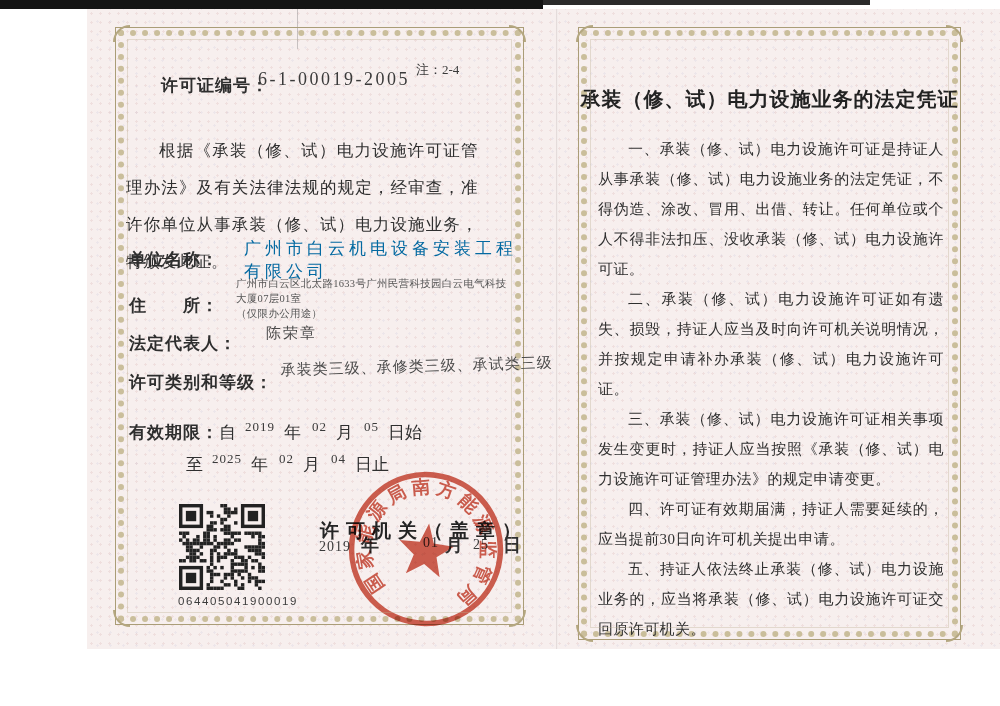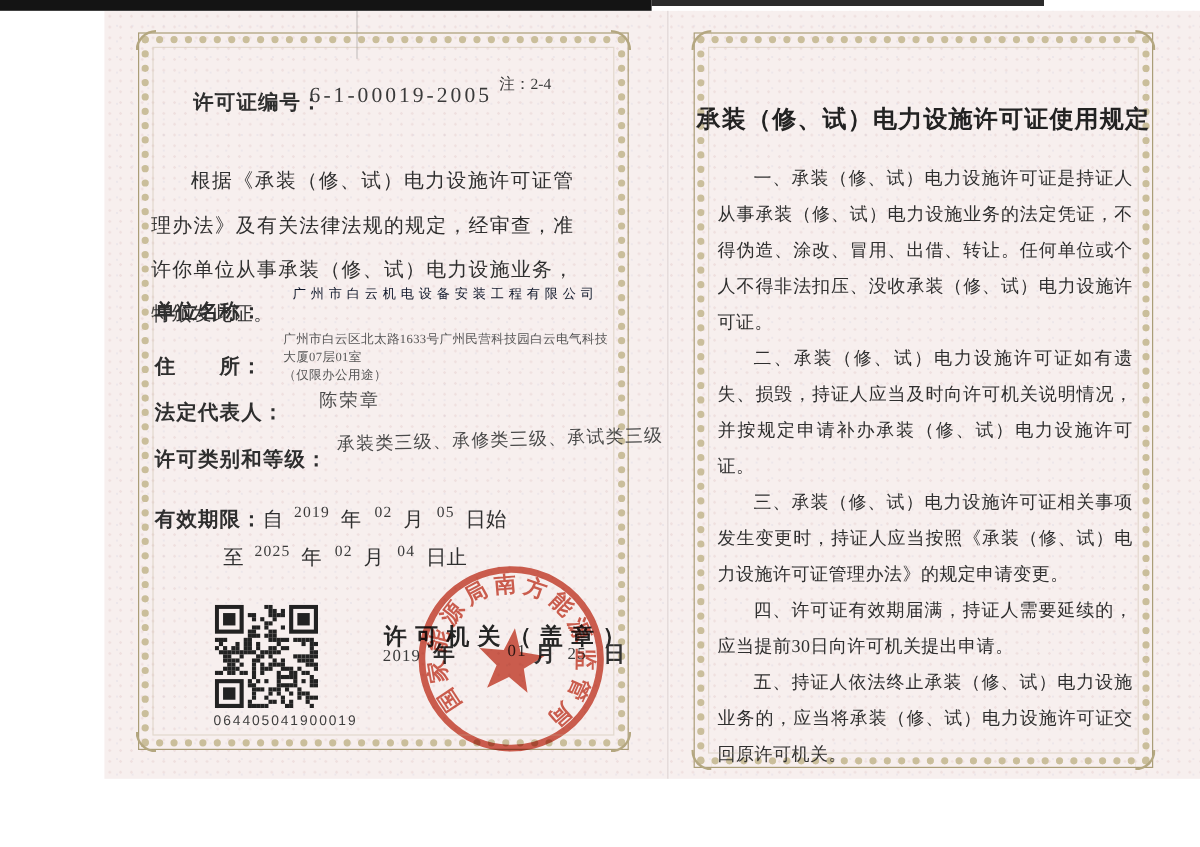--- a/index.html
+++ b/index.html
@@ -38,21 +38,21 @@
 
   
   .lbl { font-weight:bold; color:#2e2e2e; letter-spacing:1px; font-size:17px;text-align:center; }
   .abs { position:absolute; }
   .license-label { left:45px; top:46px; }
   .license-number { left:142px; top:41px; font-size:18px; letter-spacing:2.5px; color:#3a3a3a; }
   .license-note { left:300px; top:33px; font-size:13px; color:#3a3a3a; }
   .intro { left:10px; top:104px; width:352px; font-size:16.5px; line-height:37px;
            text-indent:2em; letter-spacing:.5px; color:#2f2f2f; text-align:justify; }
   .f-unit-label { left:13px; top:220px; }
-  .f-unit-value { left:128px; top:209px; font-size:11px; letter-spacing:4px; color:#0f172a; }
+  .f-unit-value { left:128px; top:209px; font-size:17px; letter-spacing:4px; color:#0369a1; }
   .f-addr-label { left:13px; top:266px;font-family:Liberation Mono, monospace; }
   .f-addr-value { left:120px; top:248px; width:278px; font-size:10.5px; line-height:15px; color:#555; letter-spacing:.3px; }
   .f-rep-label  { left:13px; top:304px; }
   .f-rep-value  { left:150px; top:296px; font-size:15px; letter-spacing:2px; color:#4a4a4a; }
   .f-class-label{ left:13px; top:343px; }
   .f-class-value{ left:165px; top:333px; font-size:15px; letter-spacing:1px; color:#4a4a4a;
                   transform:rotate(-1.6deg); transform-origin:left bottom; white-space:nowrap; }
   .validity-line1 { left:13px; top:391px; font-size:17px; color:#2f2f2f; white-space:nowrap; }
   .validity-line2 { left:70px; top:423px; font-size:17px; color:#2f2f2f; white-space:nowrap; }
   .sup { font-size:13px; vertical-align:7px; letter-spacing:1px; margin:0 9px; color:#3a3a3a; }
@@ -354,21 +354,21 @@
     <path fill="#c94633" d="M100,68 L108.8,91.9 L134.2,92.9 L114.3,108.6 L121.2,133.1 L100,119 L78.8,133.1 L85.7,108.6 L65.8,92.9 L91.2,91.9 Z"></path>
   </svg>
 </div>
 
 <div class="page page-right">
   <div class="corner tl"></div>
   <div class="corner tr"></div>
   <div class="corner bl"></div>
   <div class="corner br"></div>
 
-  <div class="r-title">承装（修、试）电力设施许可证使用规定</div>
+  <div class="r-title">承装（修、试）电力设施业务的法定凭证</div>
   <div class="r-body">
     <p>一、承装（修、试）电力设施许可证是持证人从事承装（修、试）电力设施业务的法定凭证，不得伪造、涂改、冒用、出借、转让。任何单位或个人不得非法扣压、没收承装（修、试）电力设施许可证。</p>
     <p>二、承装（修、试）电力设施许可证如有遗失、损毁，持证人应当及时向许可机关说明情况，并按规定申请补办承装（修、试）电力设施许可证。</p>
     <p>三、承装（修、试）电力设施许可证相关事项发生变更时，持证人应当按照《承装（修、试）电力设施许可证管理办法》的规定申请变更。</p>
     <p>四、许可证有效期届满，持证人需要延续的，应当提前30日向许可机关提出申请。</p>
     <p>五、持证人依法终止承装（修、试）电力设施业务的，应当将承装（修、试）电力设施许可证交回原许可机关。</p>
   </div>
 </div>
 
 </body></html>

